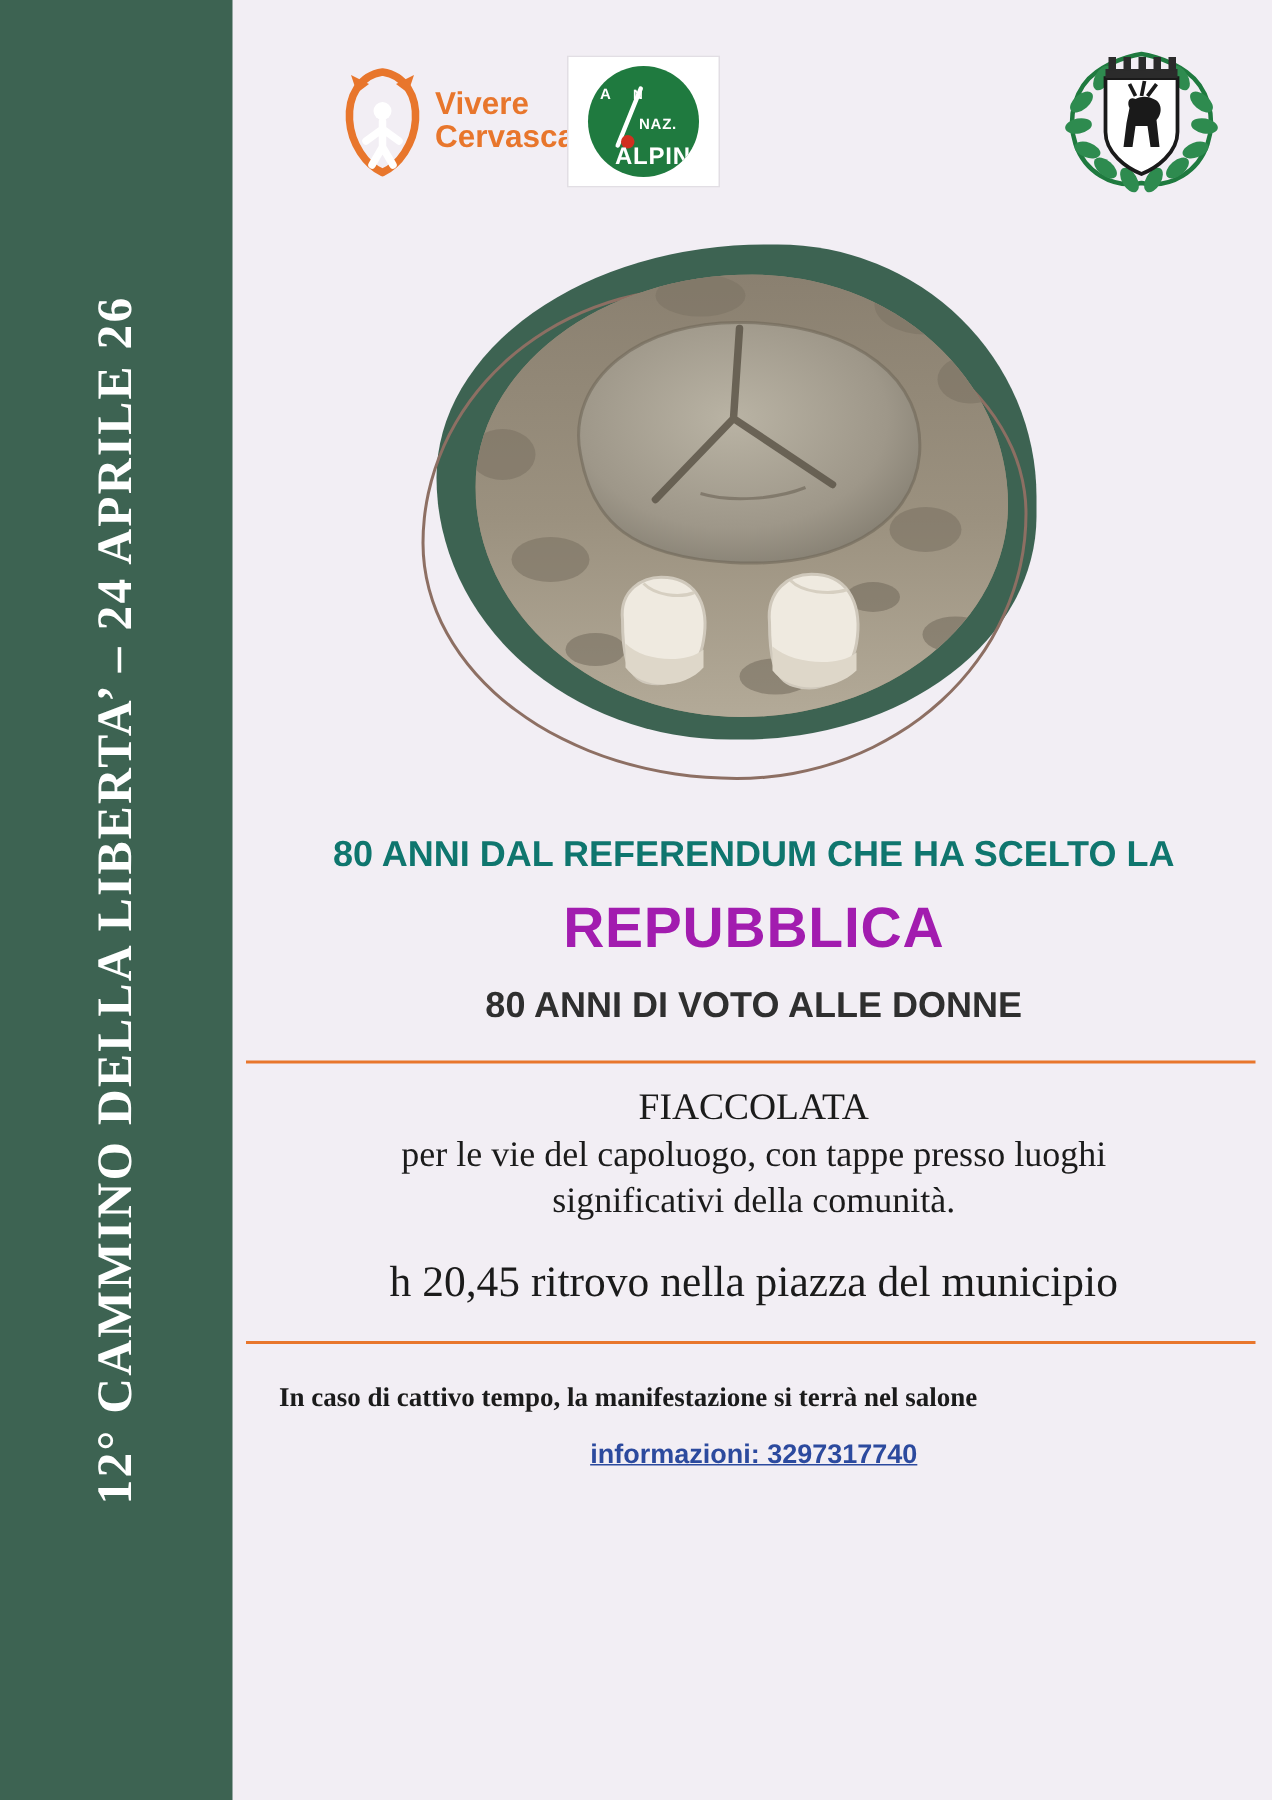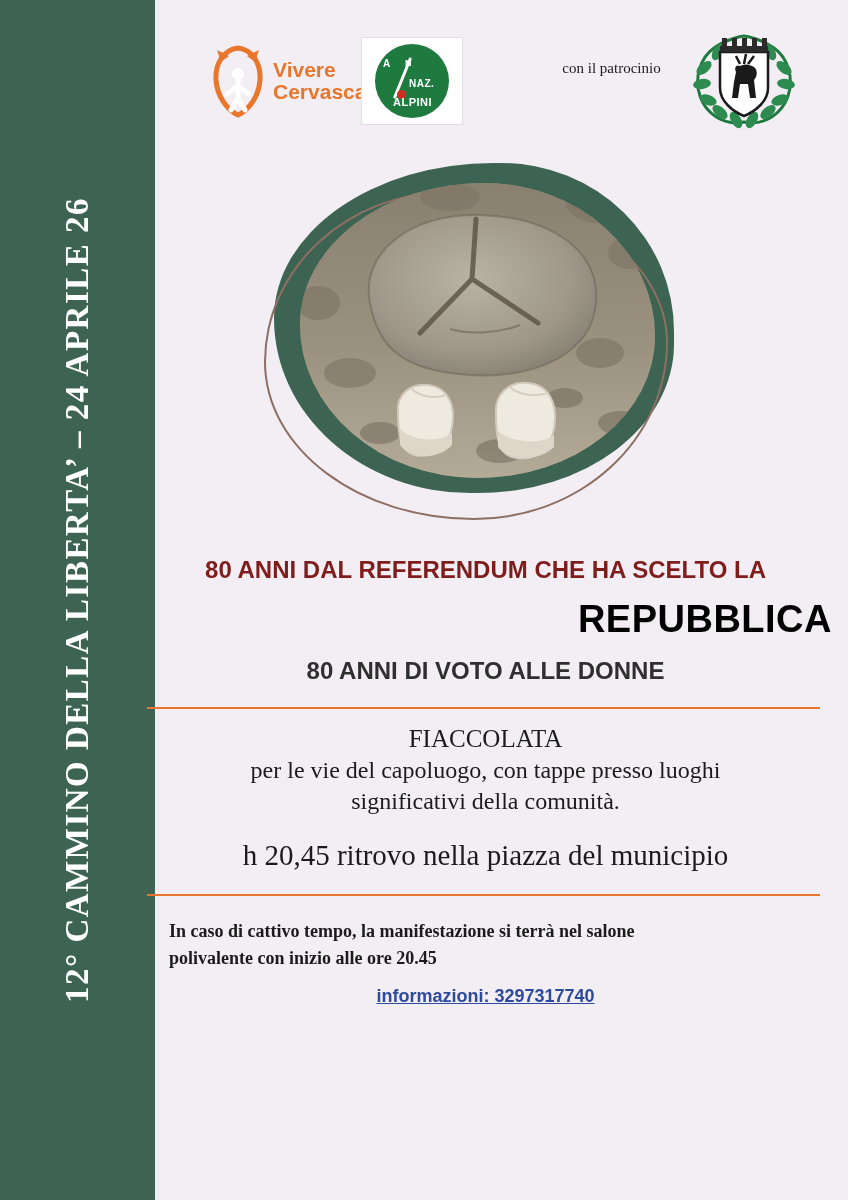--- a/index.html
+++ b/index.html
@@ -39,21 +39,21 @@
     font-family: "Liberation Serif", serif;
     font-weight: bold;
     font-size: 33px;
     letter-spacing: 1.5px;
     white-space: nowrap;
   }
 
   
   .content {
     position: absolute;
-    left: 139px; top: 0;
+    left: 156px; top: 0;
     width: 693px; height: 1200px;
   }
 
   
   .header {
     position: relative;
     height: 155px;
   }
   .logo-vivere {
     position: absolute;
@@ -97,21 +97,21 @@
     position: absolute;
     color: #ffffff;
     font-family: "Liberation Sans", sans-serif;
     font-weight: bold;
     font-size: 10px;
     letter-spacing: 0.5px;
   }
   .ana-a { left: 8px;  top: 14px; }
   .ana-n { left: 30px; top: 14px; font-size: 9px; }
   .ana-naz { left: 34px; top: 34px; font-size: 10px; }
-  .ana-alp { left: 18px; top: 52px; font-size: 11px; }
+  .ana-alp { left: 18px; top: 52px; font-size: 16px; }
   .ana-feather {
     position: absolute;
     left: 26px; top: 12px;
     width: 3px; height: 44px;
     background: #ffffff;
     transform: rotate(22deg);
     border-radius: 2px;
   }
   .ana-dot {
     position: absolute;
@@ -187,29 +187,29 @@
     font-size: 28px;
     color: #e8762c;
     margin-top: 22px;
     letter-spacing: 0.5px;
   }
   .headline1 {
     text-align: center;
     font-family: "Liberation Sans", sans-serif;
     font-weight: bold;
     font-size: 24px;
-    color: #7f1d1d;
+    color: #0f766e;
     margin-top: 16px;
   }
   .repubblica {
-    text-align: right;
+    text-align: center;
     font-family: "Liberation Sans", sans-serif;
     font-weight: bold;
     font-size: 38px;
-    color: #000000;
+    color: #a21caf;
     margin-top: 14px;
     letter-spacing: 0.5px;
   }
   .headline2 {
     text-align: center;
     font-family: "Liberation Sans", sans-serif;
     font-weight: bold;
     font-size: 24px;
     color: #2f2f2f;
     margin-top: 16px;
@@ -315,21 +315,20 @@
           <div class="ana-feather"></div>
           <div class="ana-dot"></div>
           <div class="ana-txt ana-a">A</div>
           <div class="ana-txt ana-n">N</div>
           <div class="ana-txt ana-naz">NAZ.</div>
           <div class="ana-txt ana-alp">ALPINI</div>
         </div>
       </div>
 
       <div class="patrocinio">
-        <div>con il patrocinio</div>
       </div>
 
       <div class="logo-comune">
         <svg width="120" height="118" viewBox="0 0 120 118">
           <path d="M60 100 C40 104 22 92 16 74 C10 56 16 36 30 26 C44 16 60 14 60 14
                    C60 14 76 16 90 26 C104 36 110 56 104 74 C98 92 80 104 60 100 Z" fill="none" stroke="#1f7a3f" stroke-width="3"></path>
           <g fill="#2e8b4f">
             <ellipse cx="20" cy="46" rx="9" ry="5" transform="rotate(-40 20 46)"></ellipse>
             <ellipse cx="18" cy="62" rx="9" ry="5" transform="rotate(-10 18 62)"></ellipse>
             <ellipse cx="24" cy="78" rx="9" ry="5" transform="rotate(20 24 78)"></ellipse>
@@ -427,18 +426,17 @@
     <div class="desc">
       <div>per le vie del capoluogo, con tappe presso luoghi</div>
       <div>significativi della comunità.</div>
     </div>
     <div class="meeting">h 20,45 ritrovo nella piazza del municipio</div>
 
     <div class="divider"></div>
 
     <div class="badweather">
       <div>In caso di cattivo tempo, la manifestazione si terrà nel salone</div>
-      <div>polivalente con inizio alle ore 20.45</div>
     </div>
     <div class="info">informazioni: 3297317740</div>
 
   </div>
 </div>
 
 </body></html>

